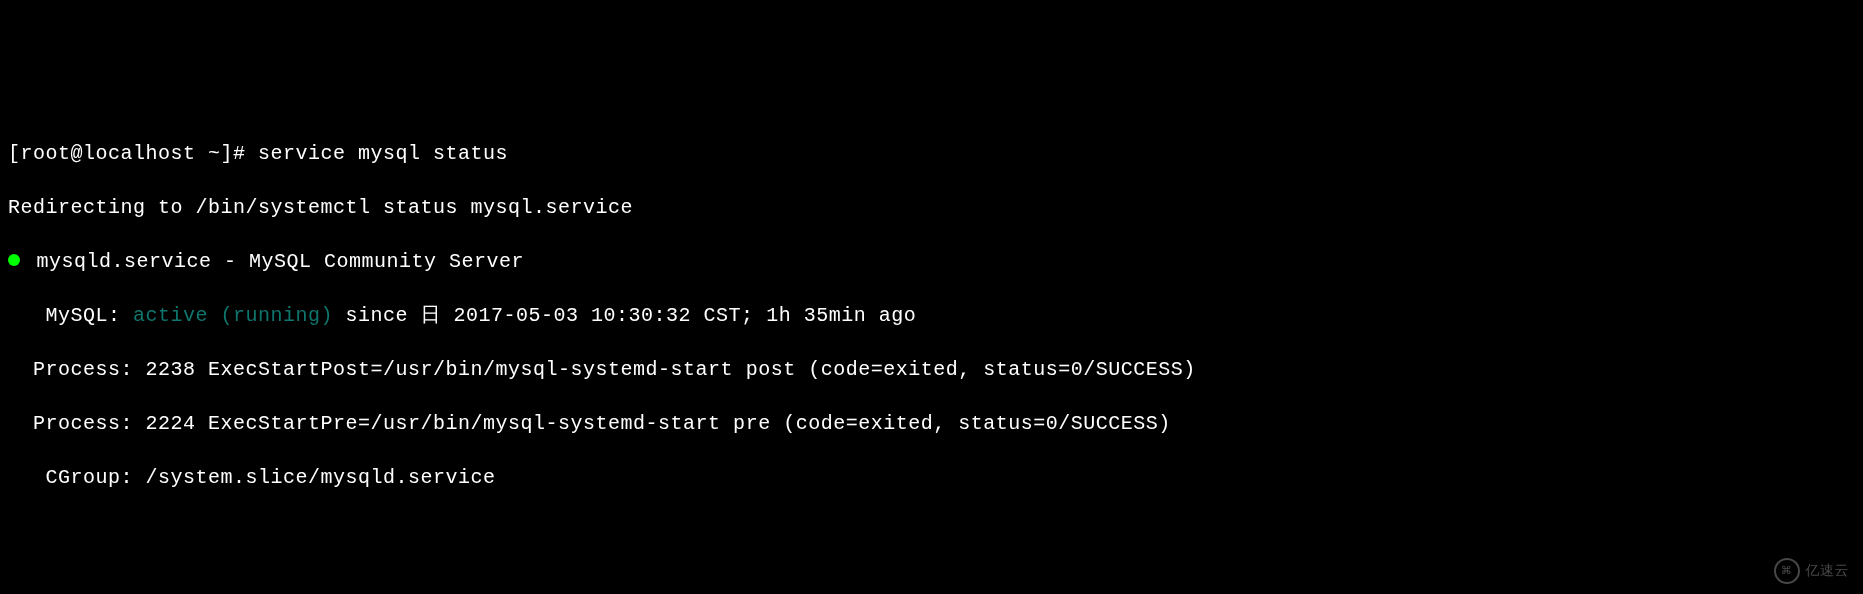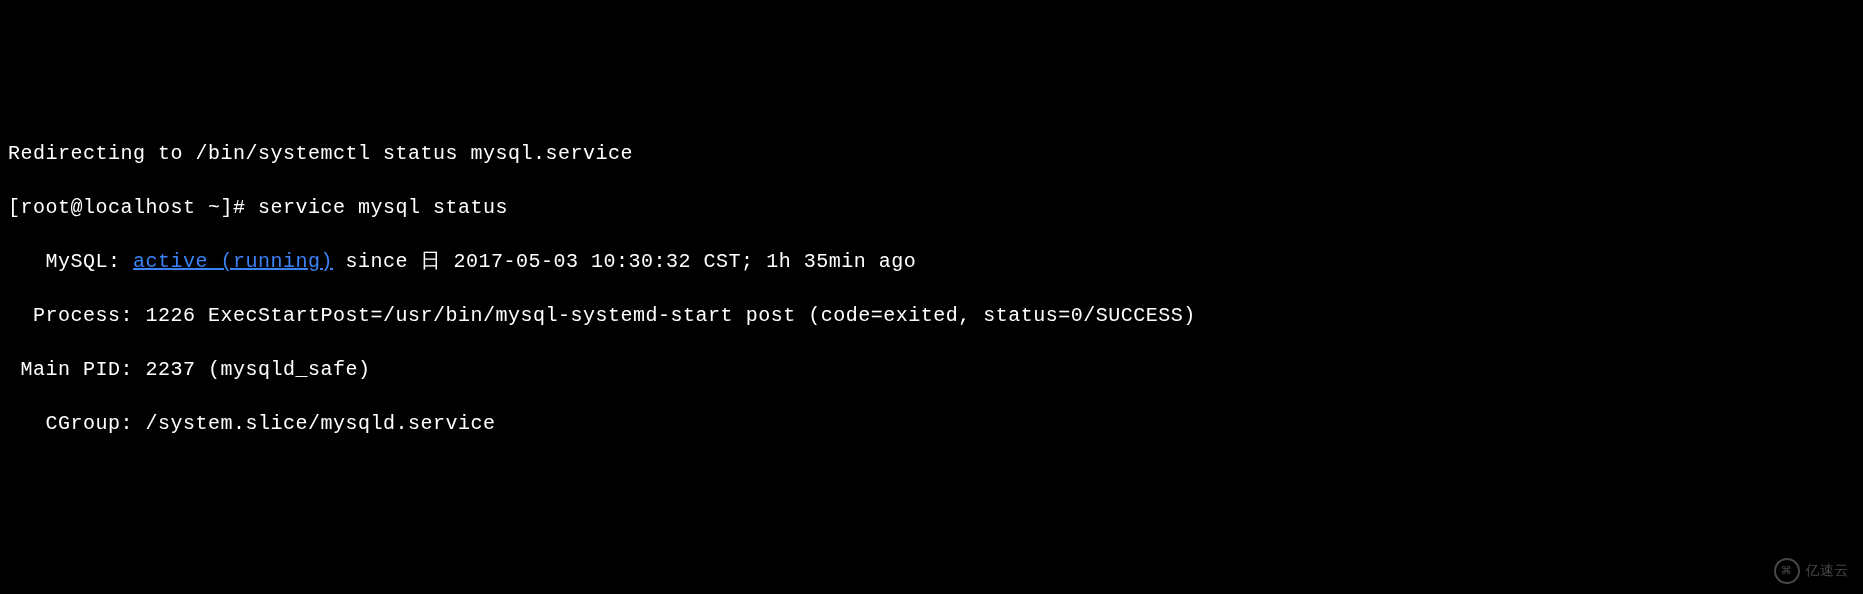--- a/index.html
+++ b/index.html
@@ -7,21 +7,21 @@
       background: #000000;
       color: #ffffff;
       font-family: "Consolas", "Courier New", monospace;
       font-size: 20px;
       line-height: 27px;
       padding: 5px 8px;
       letter-spacing: 0.5px;
       white-space: pre;
       overflow: hidden;
     }
-    .green { color: #3b82f6; text-decoration: underline; }
+    .green { color: #0f766e; }
     .bullet-green {
       display: inline-block;
       width: 12px;
       height: 12px;
       background: #00ff00;
       border-radius: 50%;
       vertical-align: middle;
       margin-right: 4px;
       margin-bottom: 3px;
     }
@@ -47,25 +47,26 @@
       justify-content: center;
       font-size: 11px;
     }
   </style>
 </head>
 <body>
 
 
 
 <div>
+<div><span>[root@localhost ~]# </span><span>service mysql status</span></div>
 <div>Redirecting to /bin/systemctl status mysql.service</div>
-<div><span>[root@localhost ~]# </span><span>service mysql status</span></div>
+<div><span class="bullet-green"></span> <span>mysqld.service</span><span> - </span><span>MySQL Community Server</span></div>
 <div><span>   MySQL: </span><span class="green">active (running)</span><span> since 日 2017-05-03 10:30:32 CST; 1h 35min ago</span></div>
-<div><span>  Process: </span><span>1226 ExecStartPost=/usr/bin/mysql-systemd-start post (code=exited, status=0/SUCCESS)</span></div>
-<div><span> Main PID: </span><span>2237 (mysqld_safe)</span></div>
+<div><span>  Process: </span><span>2238 ExecStartPost=/usr/bin/mysql-systemd-start post (code=exited, status=0/SUCCESS)</span></div>
+<div><span>  Process: </span><span>2224 ExecStartPre=/usr/bin/mysql-systemd-start pre (code=exited, status=0/SUCCESS)</span></div>
 <div><span>   CGroup: </span><span>/system.slice/mysqld.service</span></div>
 
 
 <div></div>
 
 
 
 
 
 

